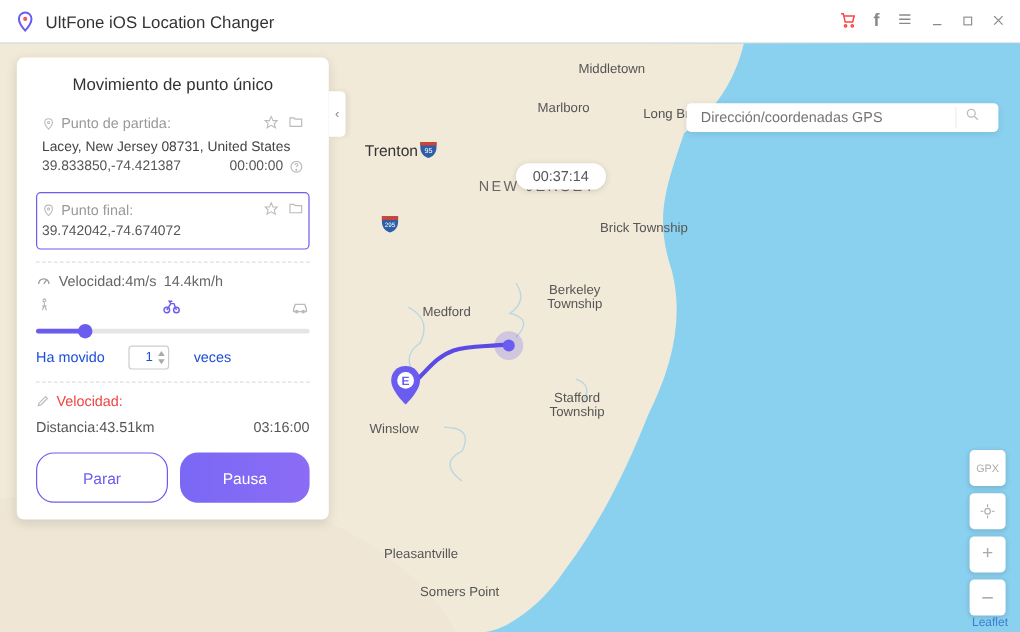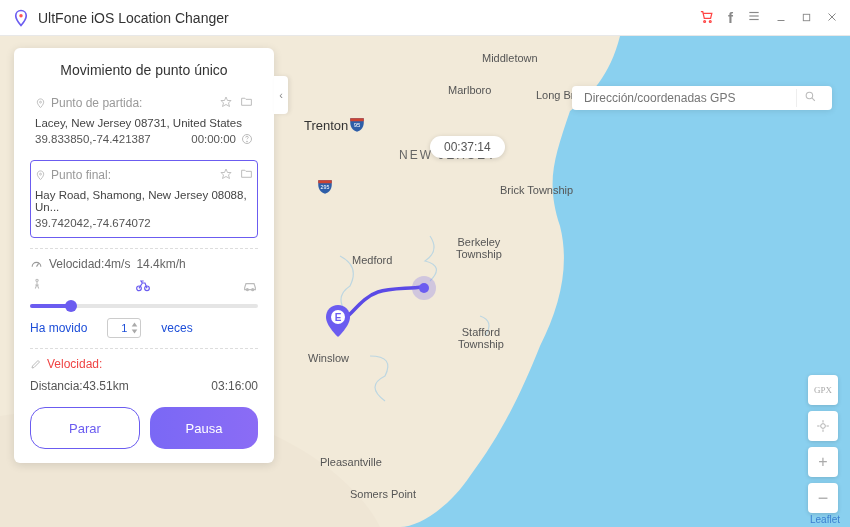--- a/index.html
+++ b/index.html
@@ -200,21 +200,21 @@
     <input type="text" placeholder="Dirección/coordenadas GPS" style="">
     <div class="search-ic">
       <svg width="13" height="13" viewBox="0 0 24 24" fill="none" stroke="currentColor" stroke-width="2">
           <circle cx="10" cy="10" r="6"></circle>
           <line x1="15" y1="15" x2="20" y2="20"></line>
         </svg>
     </div>
   </div>
 
   <div class="ctrl-stack">
-    <div class="ctrl-btn" style="font-size:9px;font-family:Liberation Serif, serif;">GPX</div>
+    <div class="ctrl-btn" style="font-size:9px;">GPX</div>
     <div class="ctrl-btn">
       <svg width="14" height="14" viewBox="0 0 24 24" fill="none" stroke="currentColor" stroke-width="1.6">
           <circle cx="12" cy="12" r="4"></circle>
           <line x1="12" y1="2" x2="12" y2="6"></line>
           <line x1="12" y1="18" x2="12" y2="22"></line>
           <line x1="2" y1="12" x2="6" y2="12"></line>
           <line x1="18" y1="12" x2="22" y2="12"></line>
         </svg>
     </div>
     <div class="ctrl-btn" style="font-size:16px;">+</div>
@@ -278,21 +278,20 @@
               <polygon points="12 2 15 9 22 9 17 14 19 21 12 17 5 21 7 14 2 9 9 9"></polygon>
             </svg>
         </span>
         <span>
           <svg width="13" height="13" viewBox="0 0 24 24" fill="none" stroke="currentColor" stroke-width="1.8">
               <path d="M3 6h6l2 2h10v11H3z"></path>
             </svg>
         </span>
       </div>
     </div>
-    <div class="point-addr">Hay Road, Shamong, New Jersey 08088, Un...</div>
     <div class="point-coords-row">
       <span>39.742042,-74.674072</span>
     </div>
   </div>
 
   <div class="divider"></div>
 
   <div class="speed-line">
     <svg width="13" height="13" viewBox="0 0 24 24" fill="none" stroke="#999" stroke-width="2">
         <path d="M4 16a8 8 0 0116 0"></path>

